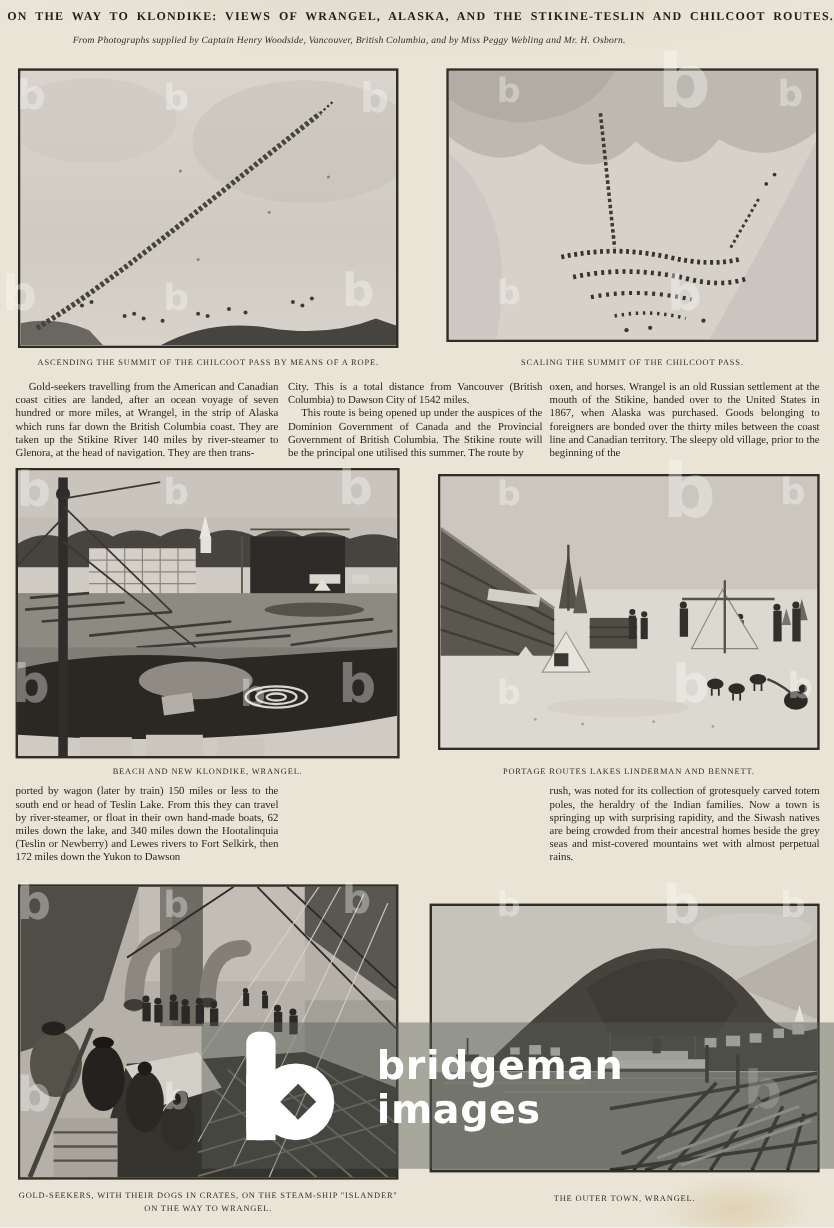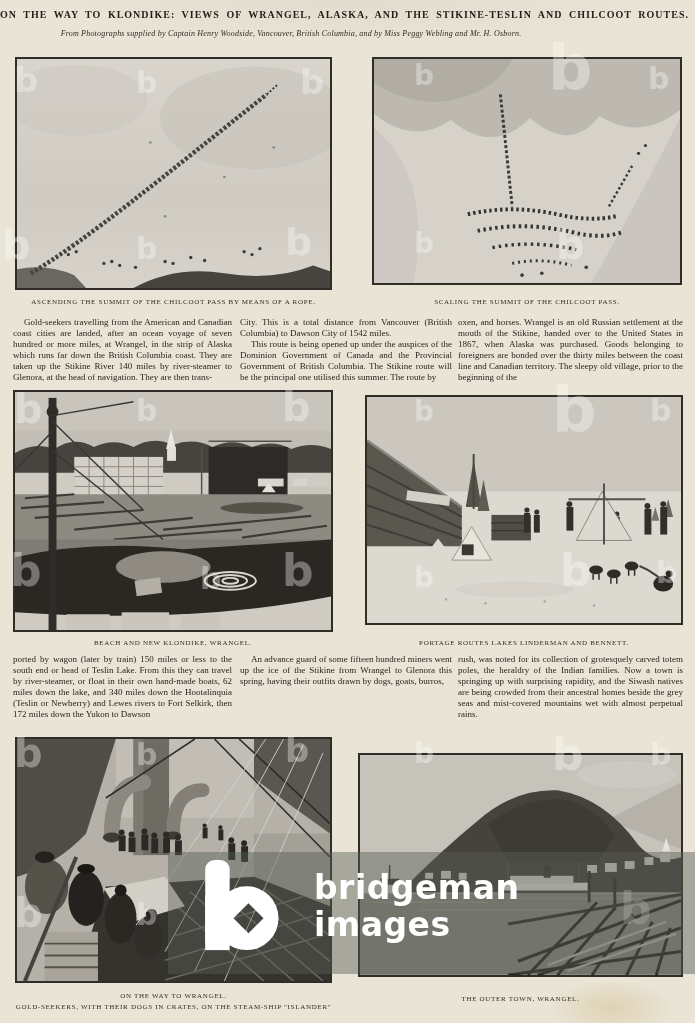--- a/index.html
+++ b/index.html
@@ -2,21 +2,21 @@
 <html><head>
 <meta charset="utf-8">
 <style>
   html,body{margin:0;padding:0;}
   #page{position:relative;width:695px;height:1023px;overflow:hidden;
     background-color:#e9e4d6;
     background-image:
       radial-gradient(ellipse 90px 40px at 88% 98.5%, rgba(208,178,118,0.38), rgba(208,178,118,0) 70%),
       radial-gradient(ellipse 400px 60px at 50% 0%, rgba(120,110,88,0.07), rgba(120,110,88,0) 80%);
     font-family:"Liberation Serif",serif;color:#26241f;}
-  .title{position:absolute;top:9px;left:0;width:695px;text-align:left;
+  .title{position:absolute;top:9px;left:0;width:695px;text-align:right;
     font-size:10px;font-weight:bold;letter-spacing:1px;word-spacing:3px;color:#1f1e1a;}
   .subtitle{position:absolute;top:29px;left:0;width:582px;text-align:center;
     font-style:italic;font-size:8px;color:#2d2b27;letter-spacing:0.2px;}
   .photo{position:absolute;border:2px solid #2f2d28;box-sizing:border-box;background:#cfcbc3;}
   .photo svg{display:block;width:100%;height:100%;}
   .caption{position:absolute;text-align:center;font-size:7px;letter-spacing:0.7px;
     color:#2f2d29;line-height:11px;}
   .col{position:absolute;text-align:justify;font-size:9px;line-height:11px;color:#272521;}
   .body-para{margin:0;}
   .body-para.indent{text-indent:11px;}
@@ -218,21 +218,20 @@
     </svg>
   </div>
 
   <div class="caption" style="left:13px;top:638px;width:320px">BEACH AND NEW KLONDIKE, WRANGEL.</div>
   <div class="caption" style="left:365px;top:638px;width:318px">PORTAGE ROUTES LAKES LINDERMAN AND BENNETT.</div>
 
   <div class="col" style="left:13px;top:654px;width:219px">
       <p class="body-para">ported by wagon (later by train) 150 miles or less to the south end or head of Teslin Lake. From this they can travel by river-steamer, or float in their own hand-made boats, 62 miles down the lake, and 340 miles down the Hootalinquia (Teslin or Newberry) and Lewes rivers to Fort Selkirk, then 172 miles down the Yukon to Dawson</p>
     </div>
   <div class="col" style="left:240px;top:654px;width:212px">
-      <p class="body-para indent">An advance guard of some fifteen hundred miners went up the ice of the Stikine from Wrangel to Glenora this spring, having their outfits drawn by dogs, goats, burros,</p>
     </div>
   <div class="col" style="left:458px;top:654px;width:225px">
       <p class="body-para">rush, was noted for its collection of grotesquely carved totem poles, the heraldry of the Indian families. Now a town is springing up with surprising rapidity, and the Siwash natives are being crowded from their ancestral homes beside the grey seas and mist-covered mountains wet with almost perpetual rains.</p>
     </div>
 
   <div class="photo" style="left:15px;top:737px;width:317px;height:246px">
     <svg viewBox="0 0 317 246" preserveAspectRatio="none">
       <rect width="317" height="246" fill="#b5b1a9"></rect>
       <rect x="100" width="140" height="80" fill="#c2beb6"></rect>
       <path d="M0,0 H100 L70,96 Q40,128 0,140 Z" fill="#504d46"></path>
@@ -347,22 +346,22 @@
           <path d="M150,224 L325,200"></path>
       </g>
       <g stroke="#b7b3ab" stroke-width="2.5">
           <path d="M190,214 L310,170"></path>
           <path d="M210,220 L320,182"></path>
         </g>
     </svg>
   </div>
 
   <div class="caption" style="left:15px;top:991px;width:317px">
+    <div>GOLD-SEEKERS, WITH THEIR DOGS IN CRATES, ON THE STEAM-SHIP "ISLANDER"</div>
     <div>ON THE WAY TO WRANGEL.</div>
-    <div>GOLD-SEEKERS, WITH THEIR DOGS IN CRATES, ON THE STEAM-SHIP "ISLANDER"</div>
   </div>
   <div class="caption" style="left:358px;top:994px;width:325px">THE OUTER TOWN, WRANGEL.</div>
 
   <div id="wm-tiles">
       <span class="wm-tile" style="left: 14px; top: 66px; font-size: 34px;">b</span>
       <span class="wm-tile" style="left: 136px; top: 70px; font-size: 30px;">b</span>
       <span class="wm-tile" style="left: 300px; top: 68px; font-size: 34px;">b</span>
       <span class="wm-tile" style="left: 414px; top: 64px; font-size: 28px;">b</span>
       <span class="wm-tile" style="left: 548px; top: 42px; font-size: 62px;">b</span>
       <span class="wm-tile" style="left: 648px; top: 66px; font-size: 30px;">b</span>

